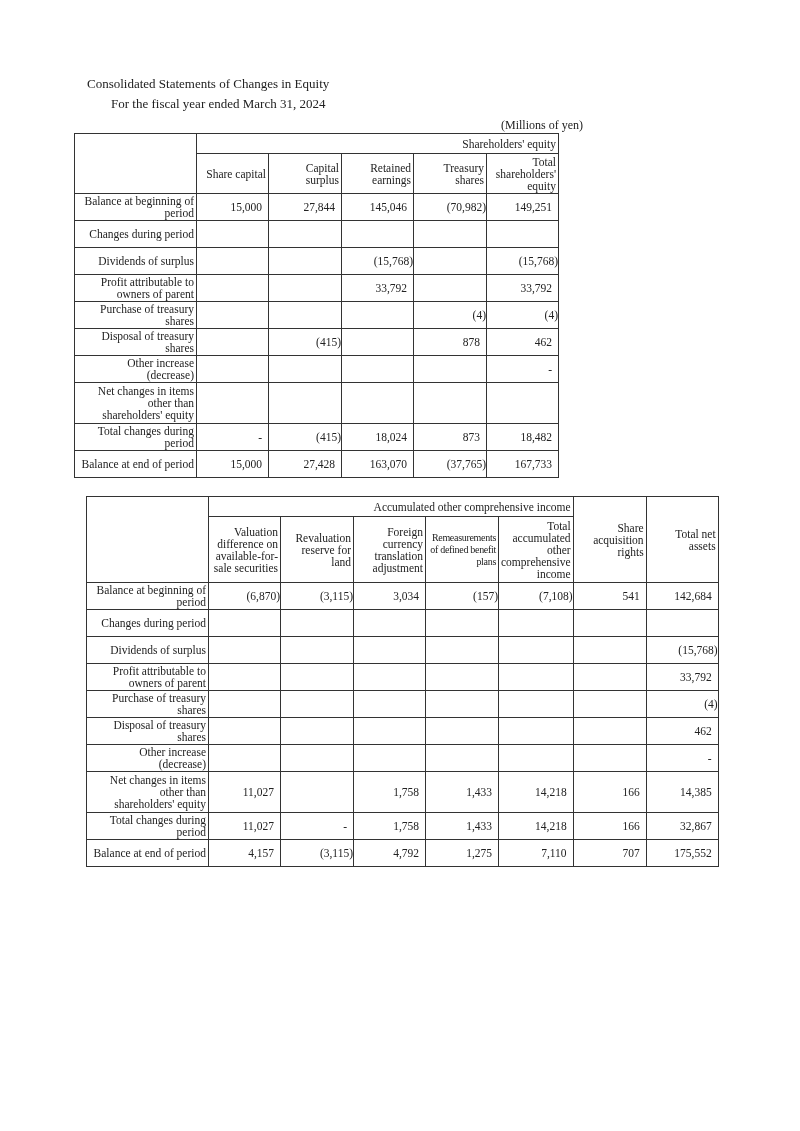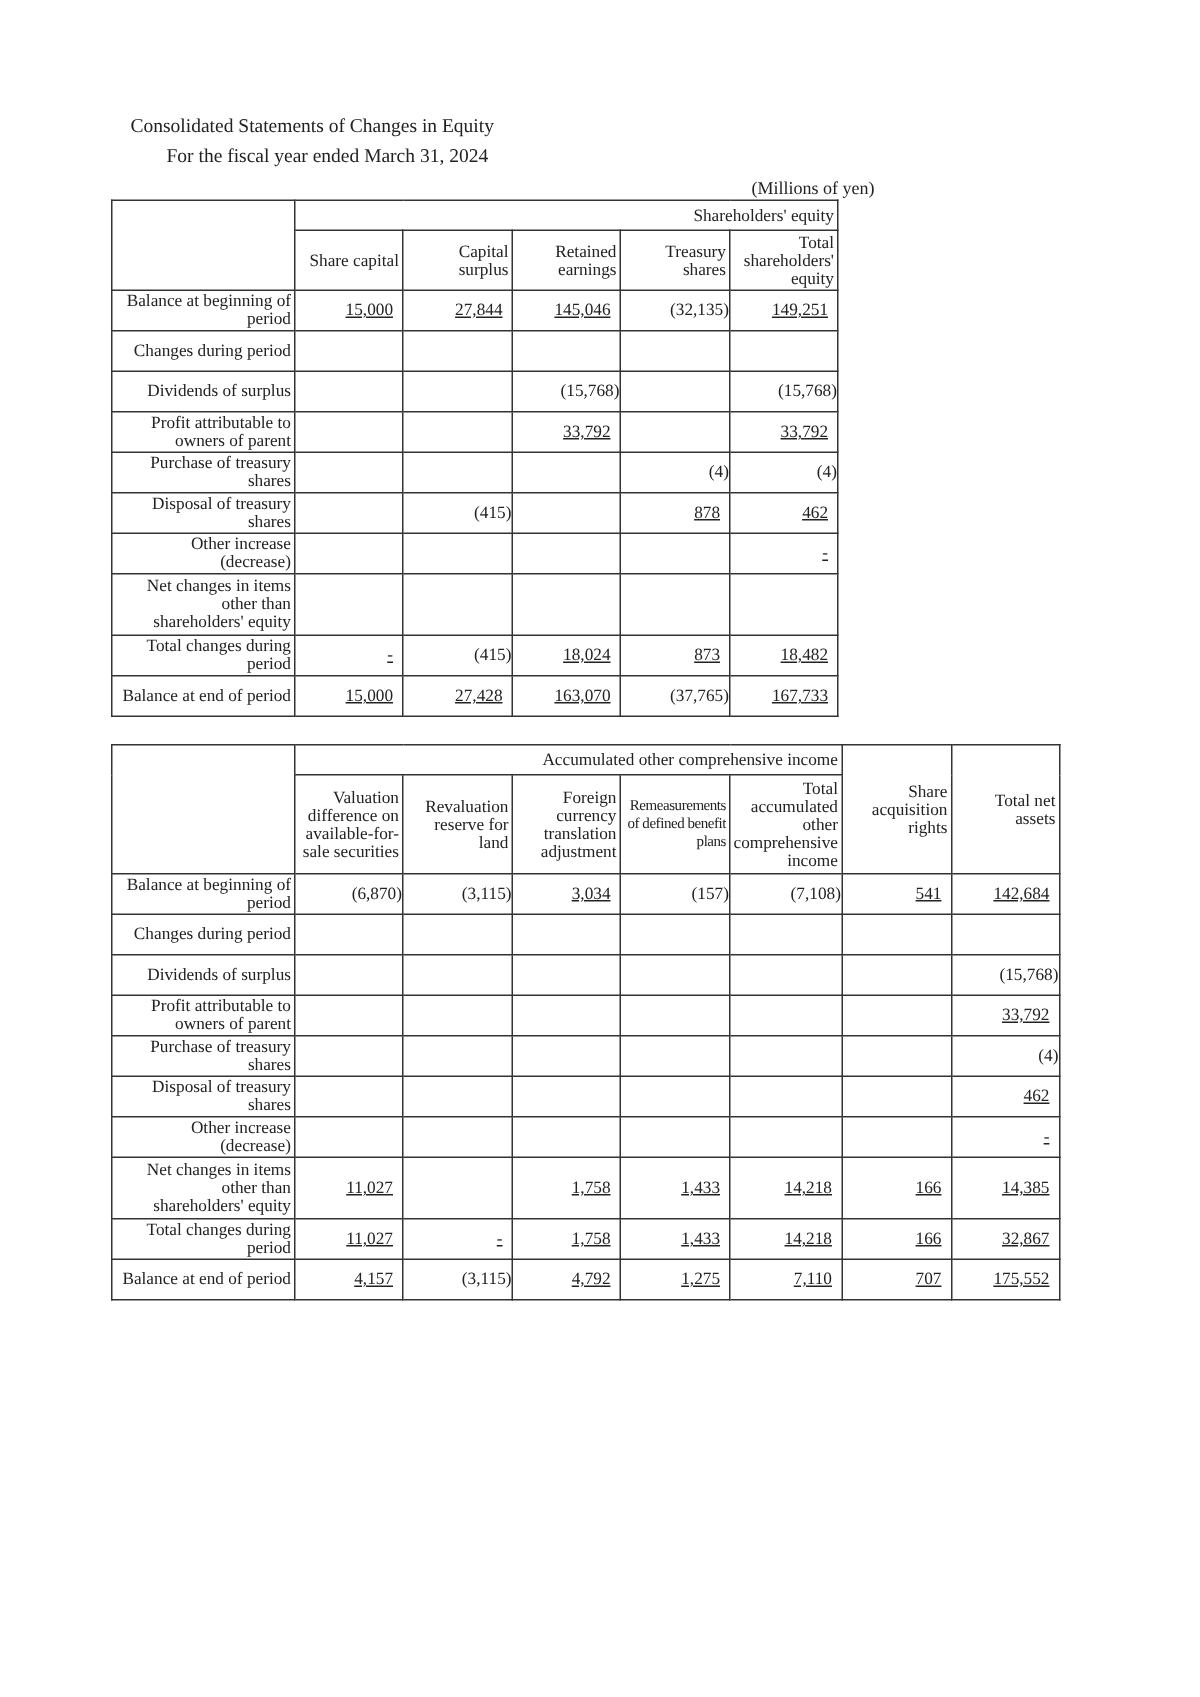--- a/index.html
+++ b/index.html
@@ -7,23 +7,23 @@
   .title { position:absolute; left:87px; top:76px; font-size:13px; }
   .subtitle { position:absolute; left:111px; top:96px; font-size:13px; }
   .unit { position:absolute; left:470px; top:118px; font-size:12px;margin-left:31px; }
   table { position:absolute; border-collapse:collapse; table-layout:fixed; font-size:11.5px; }
   td, th { border:1px solid #333; padding:0 2px; font-weight:normal; line-height:12px; overflow:hidden; }
   th { text-align:right; vertical-align:middle; }
   td.lbl { text-align:right; vertical-align:middle; padding-left:5px; }
   td.lbl.ind { padding-left:15px; }
   td.num { text-align:right; vertical-align:middle; padding-right:2px; white-space:nowrap; }
   td.num.paren { padding-right:0; }
-  td.num.plain { padding-right:6px;text-decoration:underline; }
+  td.num.plain { padding-right:6px; }
   #t1 { left:74px; top:133px; }
-  #t2 { left:74px; top:496px;border-radius:13px; }
+  #t2 { left:86px; top:496px;border-radius:13px; }
   .hdr-small { font-size:10px; letter-spacing:-0.3px;margin-top:16px; }
   tr.r2 { height:27px; }
   tr.r3 { height:41px; }
 </style>
 </head>
 <body>
 
 <div class="title">Consolidated Statements of Changes in Equity</div>
 <div class="subtitle">For the fiscal year ended March 31, 2024</div>
 <div class="unit">(Millions of yen)</div>
@@ -49,21 +49,21 @@
       <th>Treasury shares</th>
       <th>Total shareholders' equity</th>
     </tr>
   </thead>
   <tbody id="t1body">
       <tr class="r2">
         <td class="lbl">Balance at beginning of period</td>
         <td class="num plain">15,000</td>
         <td class="num plain">27,844</td>
         <td class="num plain">145,046</td>
-        <td class="num paren">(32,135)</td>
+        <td class="num paren">(70,982)</td>
         <td class="num plain">149,251</td>
       </tr>
       <tr class="r2">
         <td class="lbl">Changes during period</td>
         <td class="num"></td>
         <td class="num"></td>
         <td class="num"></td>
         <td class="num"></td>
         <td class="num"></td>
       </tr>

